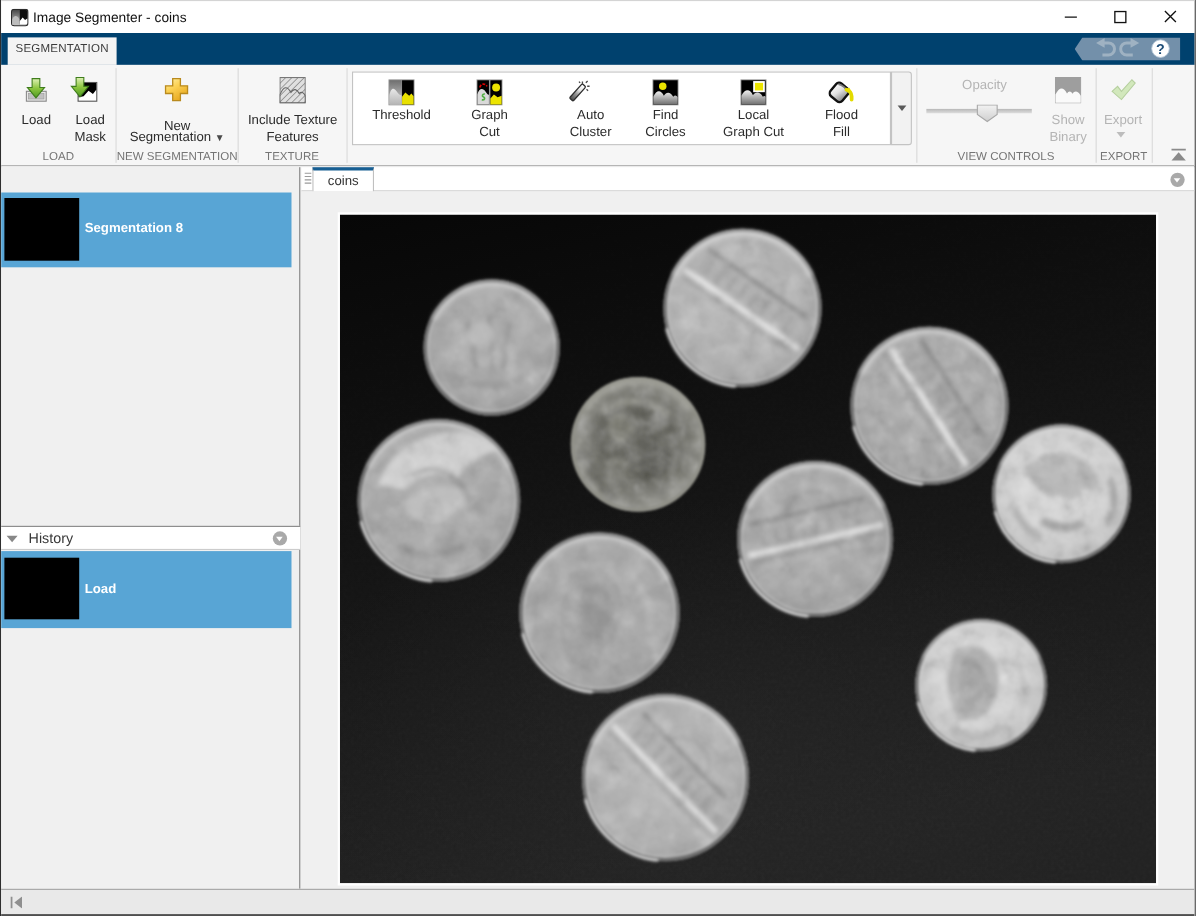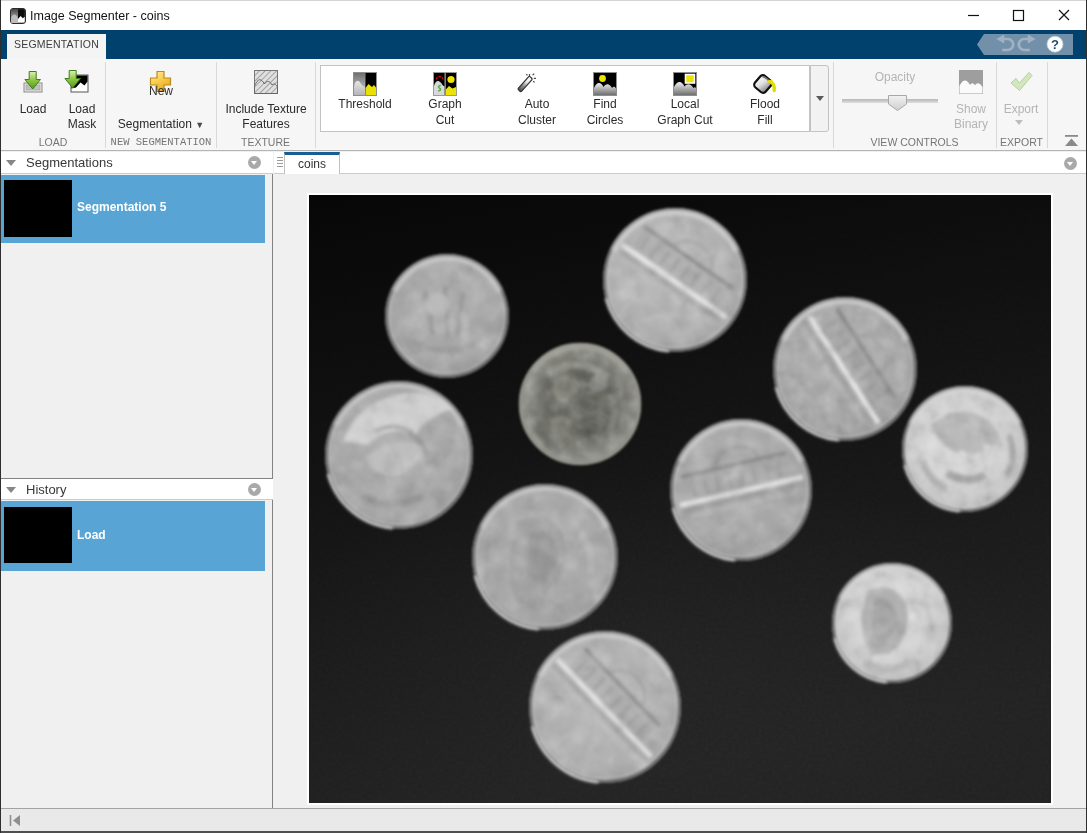--- a/index.html
+++ b/index.html
@@ -123,23 +123,23 @@
   <svg class="abs" style="left:148px; top:11px;" width="23" height="23" viewBox="0 0 23 23">
     <defs>
         <linearGradient id="gold" x1="0" y1="0" x2="0.6" y2="1">
           <stop offset="0" stop-color="#fff3b0"></stop>
           <stop offset="0.45" stop-color="#fcd255"></stop>
           <stop offset="1" stop-color="#e8a920"></stop>
         </linearGradient>
       </defs>
     <path d="M8 1.5 h7 v6.5 h6.5 v7 h-6.5 v6.5 h-7 v-6.5 H1.5 v-7 H8 Z" fill="url(#gold)" stroke="#b98a1e" stroke-width="1.2"></path>
   </svg>
-  <div class="abs btnlabel" style="left:110px; top:25px; width:100px;">New</div>
+  <div class="abs btnlabel" style="left:110px; top:48px; width:100px;">New</div>
   <div class="abs btnlabel" style="left:104px; top:58px; width:112px;">Segmentation <span style="font-size:9px; color:#4a4a4a;">▼</span></div>
-  <div class="abs seclabel" style="left:104px; width:112px;font-family:Liberation Mono, monospace;">NEW SEGMENTATION</div>
+  <div class="abs seclabel" style="left:104px; width:112px;">NEW SEGMENTATION</div>
 
   <svg class="abs" style="left:253px; top:11px;" width="24" height="24" viewBox="0 0 24 24">
     <defs>
       <pattern id="hatch" width="4" height="4" patternTransform="rotate(45)" patternUnits="userSpaceOnUse">
         <rect width="4" height="4" fill="#e0e0e0"></rect>
           <line x1="0" y1="0" x2="0" y2="4" stroke="#939393" stroke-width="1.6"></line>
       </pattern>
     </defs>
     <rect x="0.5" y="0.5" width="23" height="23" fill="url(#hatch)" stroke="#777"></rect>
     <path d="M0.5 23.5 V16 C4 8 7 8 10.5 14 C13 10 16 11 18 15 C20 13 22 14 23.5 17 V23.5 Z" fill="url(#hatch)" stroke="#666" stroke-width="1"></path>
@@ -276,28 +276,23 @@
   <div class="abs seclabel" style="left:995px; width:51px;">EXPORT</div>
 
   <svg class="abs" style="left:1062px; top:76px;" width="18" height="12">
     <rect x="2" y="0" width="13" height="1.8" fill="#8a8a8a"></rect>
     <path d="M8.5 3.5 L15 11 H2 Z" fill="#8a8a8a"></path>
   </svg>
 </div>
 
 <div class="abs" id="main">
   <div class="abs" id="leftpanel">
-    <div class="abs phead" style="top:0;">
-        <div class="tri"></div>
-        <div class="txt">Segmentations</div>
-        <div class="circ"></div>
-      </div>
     <div class="abs selrow" style="top:23px; height:68px;">
       <div class="thumb" style="top:5px; width:68px; height:57px;"></div>
-      <div class="rowtxt" style="top:24.5px;">Segmentation 5</div>
+      <div class="rowtxt" style="top:24.5px;">Segmentation 8</div>
     </div>
     <div class="abs phead" style="top:326px; border-top:1px solid #828282;">
         <div class="tri"></div>
         <div class="txt">History</div>
         <div class="circ"></div>
       </div>
     <div class="abs selrow" style="top:349px; height:70px;">
       <div class="thumb" style="top:6px; width:68px; height:56px;"></div>
       <div class="rowtxt" style="top:26.5px;">Load</div>
     </div>

